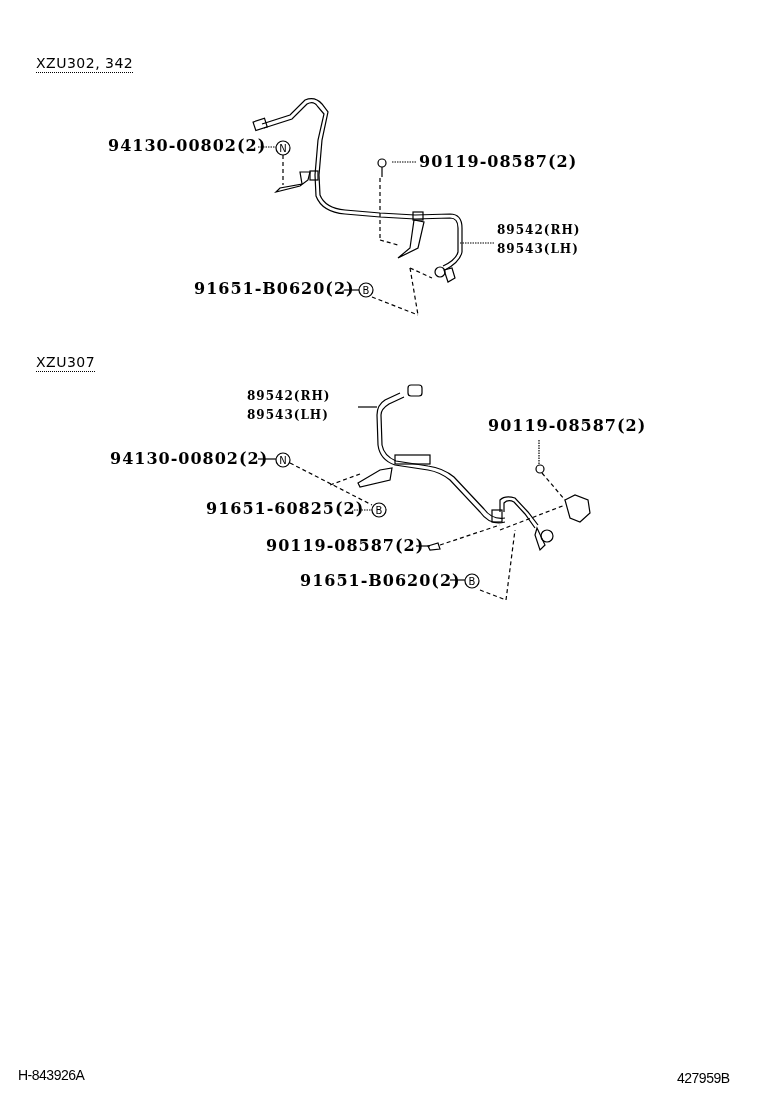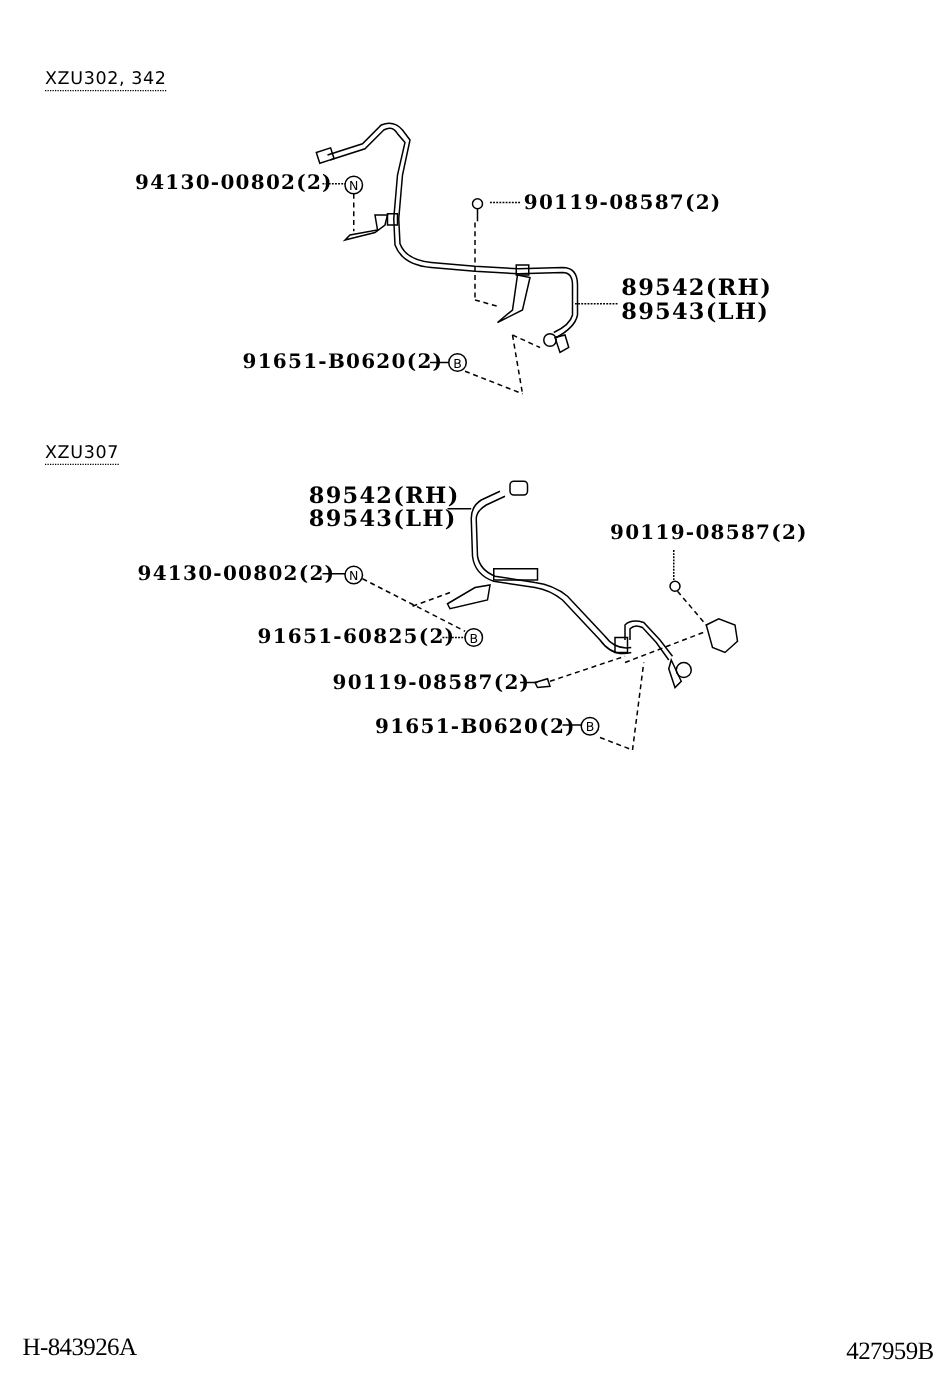--- a/index.html
+++ b/index.html
@@ -1,21 +1,21 @@
 <!DOCTYPE html>
 <html><head>
 <meta charset="utf-8">
 <style>
   html, body { margin:0; padding:0; background:#ffffff; }
   body { width:760px; height:1112px; position:relative; overflow:hidden; font-family:"DejaVu Sans Mono", monospace; color:#000; }
   .abs { position:absolute; }
   .variant { font-family:"DejaVu Sans", sans-serif; font-size:14px; letter-spacing:0.5px; border-bottom:1px dotted #000; padding-bottom:1px; }
   .pn { font-family:"DejaVu Serif", serif; font-weight:bold; font-size:16px; letter-spacing:1px; white-space:nowrap; line-height:18px; }
-  .pn.big { font-size:18px; line-height:19px; }
-  .footer { font-family:Liberation Serif, serif; font-size:20px; letter-spacing:-0.5px; }
+  .pn.big { font-size:12px; line-height:19px; }
+  .footer { font-family:Liberation Sans, sans-serif; font-size:14px; letter-spacing:-0.5px; }
   svg.draw { position:absolute; left:0; top:0; }
 </style>
 </head>
 <body>
 
 <div class="abs variant" style="left:36px;top:55px;">XZU302, 342</div>
 
 <div class="abs pn" style="left:108px;top:137px;">94130-00802(2)</div>
 <div class="abs pn" style="left:419px;top:153px;">90119-08587(2)</div>
 <div class="abs pn big" style="left:497px;top:221px;">89542(RH)</div>

